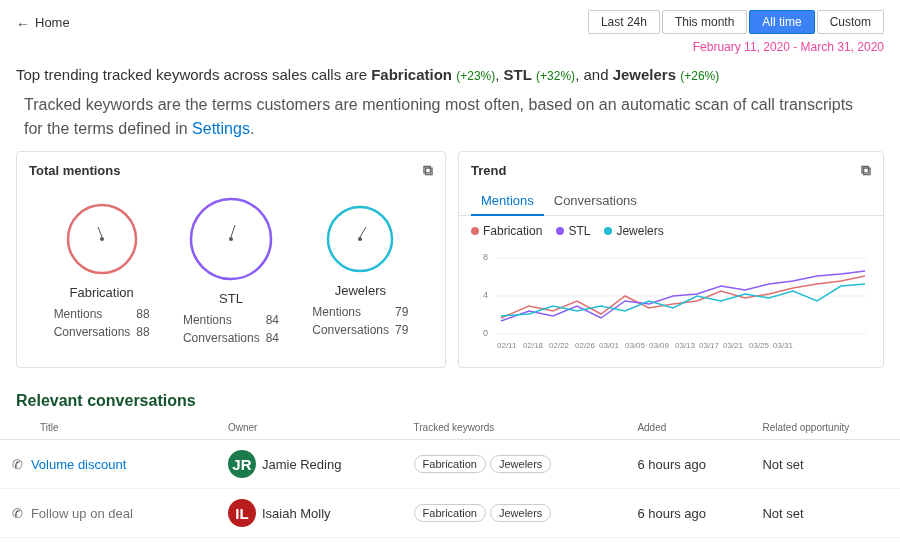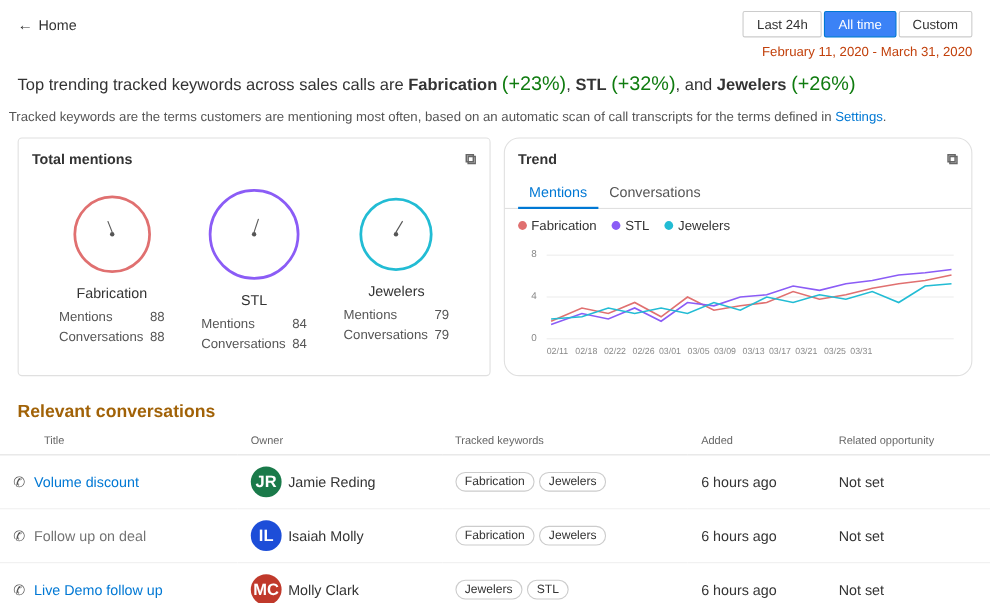--- a/index.html
+++ b/index.html
@@ -7,38 +7,38 @@
 
     
     .header { display: flex; align-items: center; justify-content: space-between; padding: 10px 16px 6px; }
     .back-link { display: flex; align-items: center; gap: 5px; color: #333; font-size: 13px; cursor: pointer; }
     .back-link .arrow { font-size: 14px; }
     .time-filters { display: flex; gap: 2px; align-items: flex-end; }
     .time-btn { border: 1px solid #ccc; background: #fff; padding: 4px 12px; font-size: 12px; cursor: pointer; color: #333; border-radius: 2px; }
     .time-btn.active { background: #3b82f6; color: #fff; border-color: #0078d4; }
 
     
-    .date-range { text-align: right; padding: 0 16px 4px; font-size: 12px; color: #c2410c; }
+    .date-range { text-align: right; padding: 0 16px 4px; font-size: 12px; color: #ec4899; }
 
     
     .headline { padding: 6px 16px 4px; font-size: 15px; color: #333; line-height: 1.4; }
     .headline .bold { font-weight: 700; }
-    .headline .change-pos { color: #107c10; font-size: 18px; }
-
-    
-    .description { padding: 4px 8px 10px; font-size: 12px; color: #555; line-height: 1.5; }
+    .headline .change-pos { color: #107c10; font-size: 12px; }
+
+    
+    .description { padding: 4px 24px 10px; font-size: 16px; color: #555; line-height: 1.5; }
     .description a { color: #0078d4; text-decoration: none; }
 
     
     .main-row { display: flex; gap: 0; padding: 0 16px 12px; }
 
     
     .panel { border: 1px solid #e0e0e0; border-radius: 4px; background: #fff; }
     .panel-left { flex: 0 0 430px; margin-right: 12px; }
-    .panel-right { flex: 1; border-radius: 14px; }
+    .panel-right { flex: 1; }
     .panel-header { display: flex; align-items: center; justify-content: space-between; padding: 10px 12px 6px; font-size: 13px; font-weight: 600; color: #333; }
     .panel-icon { color: #666; font-size: 14px; }
 
     
     .circles-row { display: flex; justify-content: space-around; align-items: center; padding: 8px 20px 4px; }
     .circle-item { display: flex; flex-direction: column; align-items: center; }
     .circle-svg { margin-bottom: 6px; }
     .circle-label { font-size: 13px; font-weight: 500; color: #333; margin-bottom: 4px; }
     .circle-stats { font-size: 12px; color: #555; }
     .circle-stats td { padding: 1px 4px 1px 0; }
@@ -49,21 +49,21 @@
     .trend-tab { padding: 6px 10px; font-size: 13px; cursor: pointer; color: #555; border-bottom: 2px solid transparent; margin-bottom: -1px; }
     .trend-tab.active { color: #0078d4; border-bottom-color: #0078d4; font-weight: 500; }
     .trend-legend { display: flex; gap: 14px; padding: 8px 12px 4px; font-size: 12px; }
     .legend-item { display: flex; align-items: center; gap: 4px; }
     .legend-dot { width: 8px; height: 8px; border-radius: 50%; display: inline-block; }
 
     
     .chart-area { padding: 4px 12px 8px; }
 
     
-    .section-title { padding: 12px 16px 6px; font-size: 16px; font-weight: 600; color: #a16207; }
+    .section-title { padding: 12px 16px 6px; font-size: 16px; font-weight: 600; color: #14532d; }
 
     
     .conv-table { width: 100%; border-collapse: collapse; }
     .conv-table thead tr { border-bottom: 1px solid #e0e0e0; }
     .conv-table th { padding: 6px 12px; font-size: 10px; font-weight: 400; color: #666; text-align: left; }
     .conv-table td { padding: 10px 12px; font-size: 13px; color: #333; vertical-align: middle; border-bottom: 1px solid #f0f0f0; }
     .conv-table tr:last-child td { border-bottom: none; }
 
     .phone-icon { color: #555; font-size: 13px; }
     .avatar { width: 28px; height: 28px; border-radius: 50%; display: flex; align-items: center; justify-content: center; font-size: 15px; font-weight: 600; color: #fff; margin-right: 6px; flex-shrink: 0; }
@@ -78,20 +78,21 @@
 
 <div>
 
   <div class="header">
     <div class="back-link">
       <span class="arrow">←</span>
       <span>Home</span>
     </div>
     <div class="time-filters">
       <button class="time-btn">Last 24h</button>
+      <button class="time-btn">This month</button>
       <button class="time-btn active">All time</button>
       <button class="time-btn">Custom</button>
     </div>
   </div>
 
   <div class="date-range">February 11, 2020 - March 31, 2020</div>
 
   <div class="headline">
     <span>Top trending tracked keywords across sales calls are </span><span class="bold">Fabrication</span> <span class="change-pos">(+23%)</span><span>, </span><span class="bold">STL</span> <span class="change-pos">(+32%)</span><span>, and </span><span class="bold">Jewelers</span> <span class="change-pos">(+26%)</span>
   </div>
@@ -263,21 +264,21 @@
           </tr>
           <tr>
             <td>
               <div class="title-cell">
                 <span class="phone-icon">✆</span>
                 <span style="color:#737373;cursor:pointer">Follow up on deal</span>
               </div>
             </td>
             <td>
               <div class="owner-cell">
-                <div class="avatar" style="background:#1d4ed8">IL</div>
+                <div class="avatar" style="background:#b91c1c">IL</div>
                 <span>Isaiah Molly</span>
               </div>
             </td>
             <td><span class="keyword-tag">Fabrication</span><span class="keyword-tag">Jewelers</span></td>
             <td>6 hours ago</td>
             <td>Not set</td>
           </tr>
           <tr>
             <td>
               <div class="title-cell">

